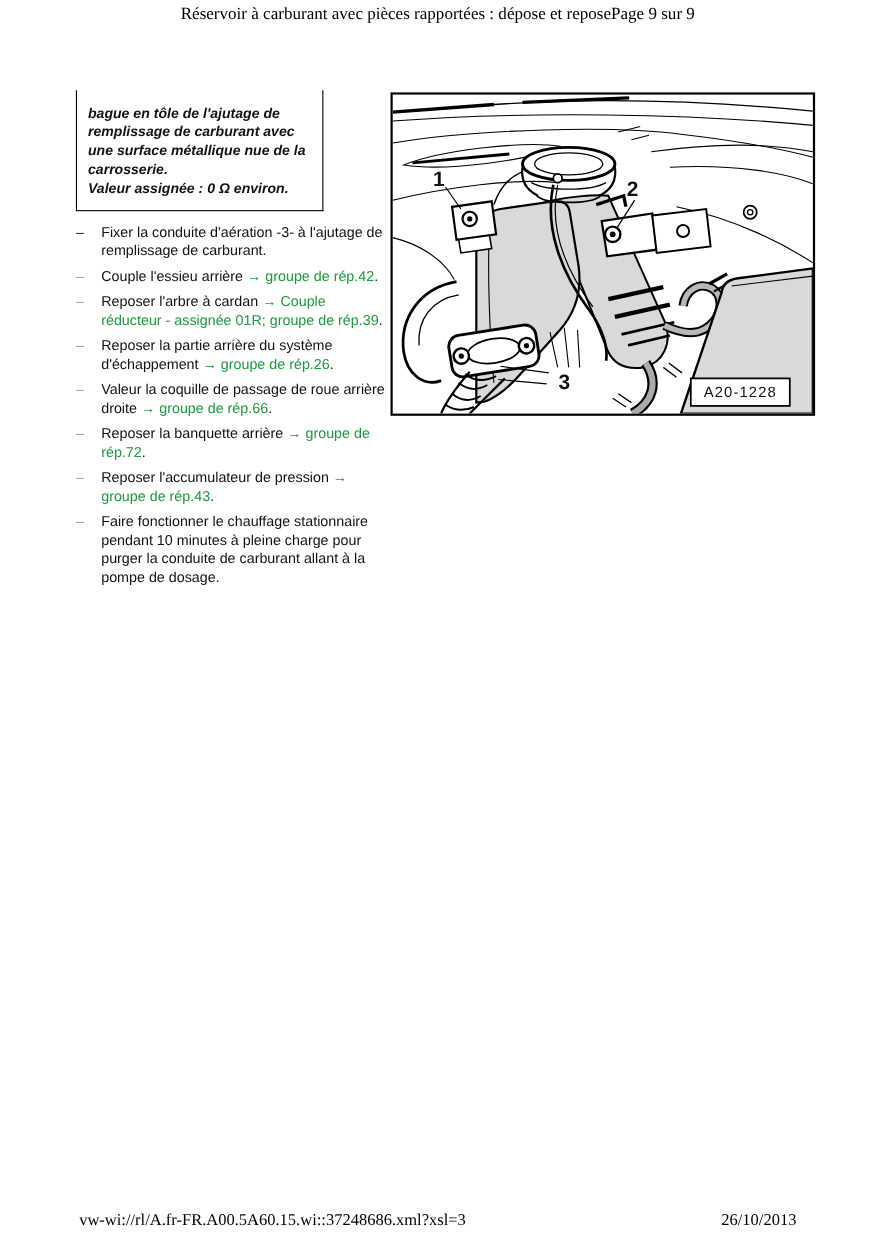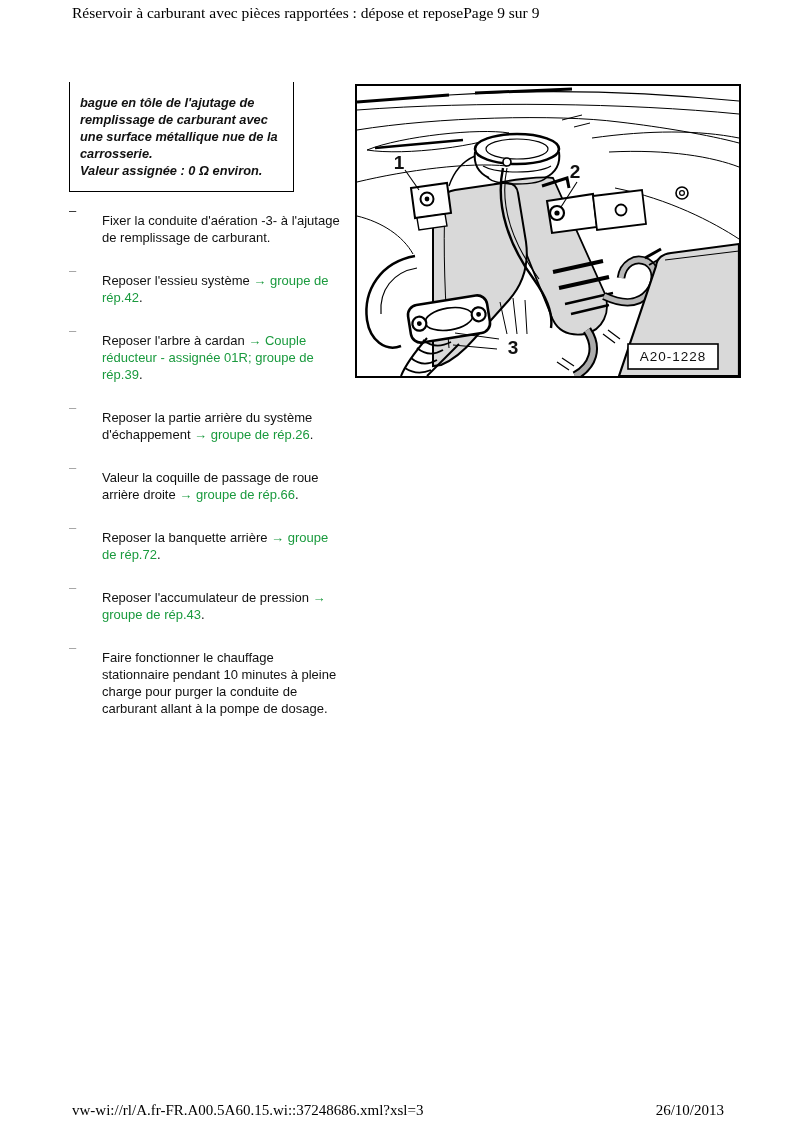--- a/index.html
+++ b/index.html
@@ -3,21 +3,21 @@
 <meta charset="utf-8">
 <style>
   html,body{margin:0;padding:0;}
   body{
     width:794px;height:1123px;position:relative;background:#ffffff;
     font-family:"Liberation Sans",sans-serif;color:#1a1a1a;overflow:hidden;
   }
   
   .pagehead{
     position:absolute;top:4px;left:72px;right:70px;
-    display:flex;justify-content:flex-start;align-items:baseline;
+    display:flex;justify-content:center;align-items:baseline;
     font-family:"Liberation Serif",serif;font-size:15.5px;color:#000;
   }
   .pagefoot{
     position:absolute;bottom:4px;left:72px;right:70px;
     display:flex;justify-content:space-between;align-items:baseline;
     font-family:"Liberation Serif",serif;font-size:15px;color:#000;
   }
   
   .leftcol{position:absolute;left:69px;top:82px;width:283px;}
   .notebox{
@@ -26,21 +26,21 @@
     padding:12px 4px 12px 10px;margin:0 0 10px 0;
   }
   .notebox p{
     margin:0;font-size:12.8px;line-height:17px;font-weight:bold;font-style:italic;color:#111;
   }
   .notebox p + p{}
   .steps{margin:0;}
   .step{display:flex;margin:0 0 6px 0;}
   .marker{flex:0 0 23px;font-size:13px;line-height:17px;color:#9c9c9c;}
   .marker.dark{color:#1a1a1a;}
-  .step-text{margin:10px;flex:1;font-size:13px;line-height:17px;color:#111;max-width:262px;}
+  .step-text{margin:0;flex:1;font-size:13px;line-height:17px;color:#111;max-width:262px;}
   .lnk{color:var(--link,#1a9a3e);cursor:pointer;}
   .subhead{
     margin:10px 0 9px 0;font-size:13px;line-height:17px;font-weight:bold;color:#111;
   }
   
   .figure{
     position:absolute;left:355px;top:84px;width:386px;height:294px;
     box-sizing:border-box;border:2px solid #000;background:#fff;
   }
   .figure svg{display:block;}
@@ -62,21 +62,21 @@
     <p>Valeur assignée : 0 Ω environ.</p>
   </div>
 
   <div class="steps">
       <div class="step">
         <span class="marker dark">–</span>
         <p class="step-text"><span>Fixer la conduite d'aération -3- à l'ajutage de remplissage de carburant.</span></p>
       </div>
       <div class="step">
         <span class="marker">–</span>
-        <p class="step-text"><span>Reposer l'essieu système </span><span class="lnk">→ groupe de rép.42</span><span>.</span></p>
+        <p class="step-text"><span>Couple l'essieu arrière </span><span class="lnk">→ groupe de rép.42</span><span>.</span></p>
       </div>
       <div class="step">
         <span class="marker">–</span>
         <p class="step-text"><span>Reposer l'arbre à cardan </span><span class="lnk">→ Couple réducteur - assignée 01R; groupe de rép.39</span><span>.</span></p>
       </div>
       <div class="step">
         <span class="marker">–</span>
         <p class="step-text"><span>Reposer la partie arrière du système d'échappement </span><span class="lnk">→ groupe de rép.26</span><span>.</span></p>
       </div>
       <div class="step">

